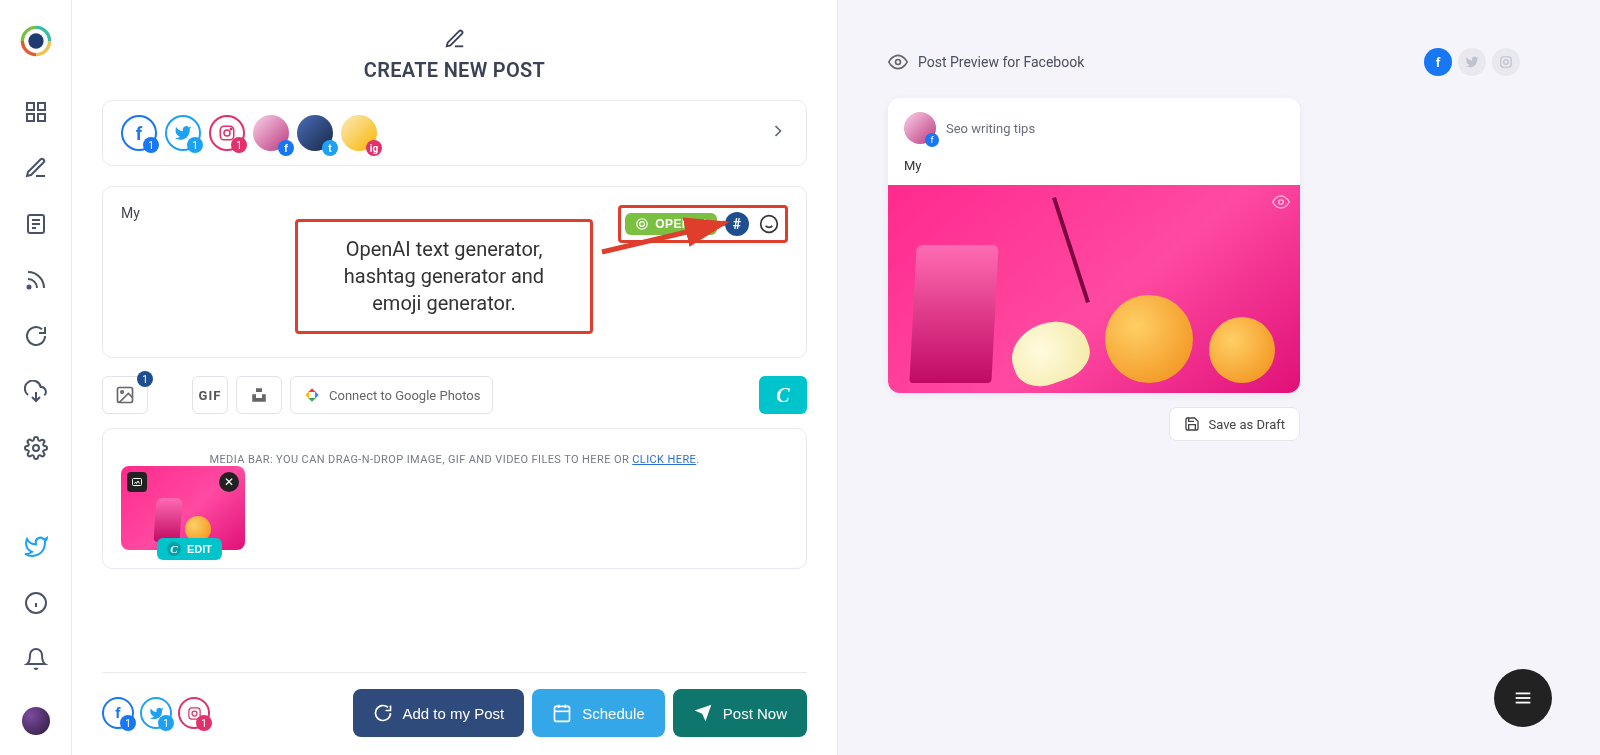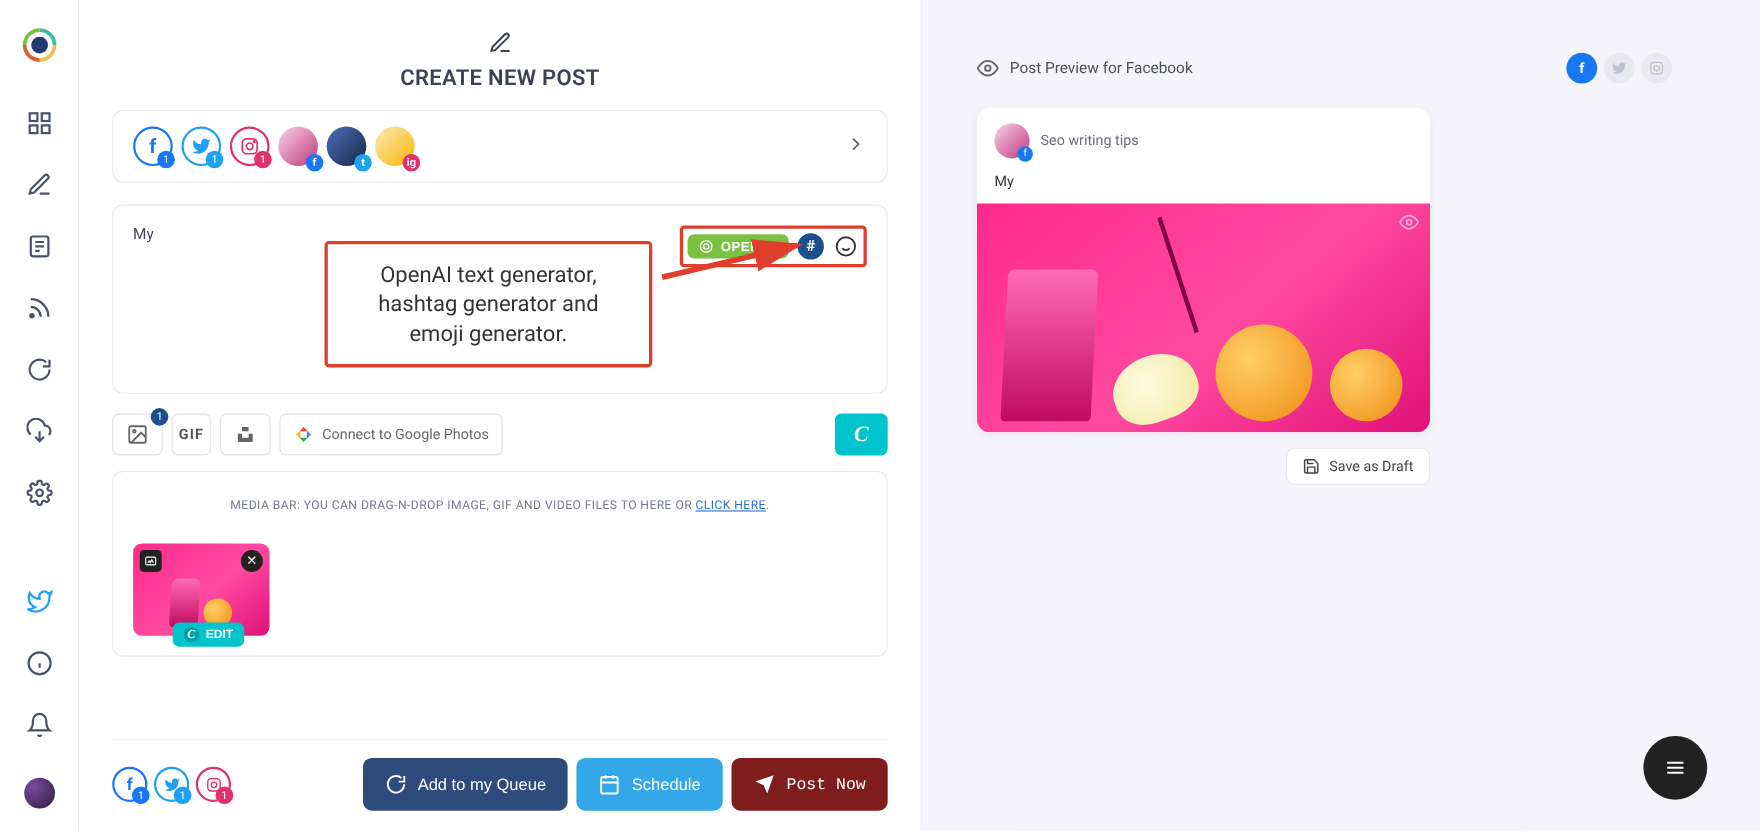--- a/index.html
+++ b/index.html
@@ -54,43 +54,43 @@
 .emoji-btn{width:24px;height:24px; display:flex; align-items:center; justify-content:center; font-size:18px; cursor:pointer; color:#333;}
 
 .callout-box{ position:absolute; left:192px; top:32px; border:3px solid #e03e2d; border-radius:4px; padding:14px 22px; background:#fff; text-align:center; font-size:20px; line-height:1.35; color:#333; width:298px;}
 .arrow{position:absolute; left:494px; top:30px; width:140px; height:40px;}
 .arrow svg{width:100%; height:100%;}
 
 .media-tools{display:flex; align-items:center; gap:8px; margin-top:18px;}
 .m-btn{border:1px solid #e1e2ea; border-radius:6px; height:38px; display:flex; align-items:center; justify-content:center; padding:0 12px; background:#fff; cursor:pointer; color:#666; font-size:13px;}
 .m-btn.img{position:relative; width:46px; justify-content:center;}
 .m-btn.img .cnt{position:absolute; top:-6px; right:-6px; width:16px;height:16px; border-radius:50%; background:#1d4e8f; color:#fff; font-size:10px; display:flex; align-items:center; justify-content:center;}
-.m-btn.gif{font-weight:700; letter-spacing:1px; width:36px; justify-content:center; color:#555;}
+.m-btn.gif{font-weight:700; letter-spacing:1px; width:36px; justify-content:center; color:#555;margin-left:36px;}
 .m-btn.uns{width:46px; justify-content:center;}
 .m-btn.gp{display:flex; gap:8px;}
 .canva-btn{margin-left:auto; width:48px; height:38px; border-radius:6px; background:#00c4cc; color:#fff; display:flex; align-items:center; justify-content:center; font-style:italic; font-weight:bold; font-size:20px; cursor:pointer; font-family: Georgia, serif;}
 
 .media-bar{margin-top:14px; padding:24px 18px 18px 18px;}
-.media-bar-text{text-align:center; font-size:11px; letter-spacing:.4px; color:#767a8a; margin-bottom:28px;}
+.media-bar-text{text-align:center; font-size:11px; letter-spacing:.4px; color:#767a8a; }
 .media-bar-text a{color:#2a6fd6; text-decoration:underline; cursor:pointer;}
 .thumb{ width:124px; height:84px; border-radius:8px; background:linear-gradient(140deg,#ff2a8d 0%, #ff4aa1 55%, #e01078 100%); position:relative; display:flex; align-items:center; justify-content:center;}
 .thumb .content{position:absolute; inset:0; display:flex; align-items:flex-end; justify-content:center; gap:4px; padding-bottom:8px;}
 .glass{width:26px;height:44px;border-radius:6px 6px 4px 4px; background:linear-gradient(180deg,#ff6bb3,#c00a62); transform:skewX(-4deg); position:relative;}
 .orange{width:26px;height:26px;border-radius:50%;background:radial-gradient(circle at 35% 35%, #ffcf66, #f08b14);}
 .thumb .del{position:absolute; top:6px; right:6px; width:20px;height:20px; border-radius:50%; background:#222; color:#fff; font-size:12px; display:flex; align-items:center; justify-content:center; cursor:pointer;}
 .thumb .tag{position:absolute; top:6px; left:6px; width:20px; height:20px; border-radius:4px; background:#222; color:#fff; font-size:10px; display:flex; align-items:center; justify-content:center;}
 .edit-chip{position:absolute; left:36px; bottom:-10px; background:#00c4cc; color:#fff; border:none; border-radius:6px; padding:4px 10px; font-size:11px; font-weight:700; display:flex; gap:6px; align-items:center; cursor:pointer;}
 .edit-chip .c{width:14px;height:14px;border-radius:50%;background:#00a2a8; font-style:italic; font-family:Georgia,serif; display:flex; align-items:center; justify-content:center;}
 
 .bottom-bar{ margin-top:auto; border-top:1px solid #e8e8ee; padding:16px 0 18px 0; display:flex; align-items:center; gap:8px;}
 .bottom-accounts{display:flex; gap:6px; margin-right:auto;}
 .btn{border:none; border-radius:8px; height:48px; padding:0 20px; color:#fff; font-size:15px; display:flex; align-items:center; gap:10px; cursor:pointer; font-weight:500;}
 .btn.queue{background:#2f4b7c;}
 .btn.schedule{background:#34a7e8;}
-.btn.postnow{background:#7f1d1d;font-family:Liberation Mono, monospace;}
+.btn.postnow{background:#0f766e;}
 .btn svg{width:20px;height:20px; stroke:#fff; fill:none; stroke-width:2;}
 .btn.postnow svg{fill:#fff; stroke:none;}
 
 
 .preview{ width:762px; background:#f5f4fb; padding:48px 80px 0 50px; position:relative;}
 .preview-head{display:flex; align-items:center; margin-bottom:22px;}
 .preview-head .eye{width:20px;height:20px; margin-right:10px; color:#666;}
 .preview-head .title{font-size:14px; color:#4b4f5c;}
 .net-btns{margin-left:auto; display:flex; gap:6px;}
 .net-btn{width:28px;height:28px;border-radius:50%;display:flex;align-items:center;justify-content:center; font-size:13px; font-weight:bold; cursor:pointer;}
@@ -355,21 +355,21 @@
               <circle cx="12" cy="12" r="4"></circle>
             </svg>
             <span class="acc-badge">1</span>
           </div>
       </div>
       <button class="btn queue">
           <svg viewBox="0 0 24 24">
             <path d="M21 12a9 9 0 11-3-6.7"></path>
             <polyline points="21 3 21 9 15 9"></polyline>
           </svg>
-          <span>Add to my Queue</span>
+          <span>Add to my Post</span>
         </button>
       <button class="btn schedule">
           <svg viewBox="0 0 24 24">
             <rect x="3" y="4" width="18" height="18" rx="2"></rect>
             <line x1="16" y1="2" x2="16" y2="6"></line>
             <line x1="8" y1="2" x2="8" y2="6"></line>
             <line x1="3" y1="10" x2="21" y2="10"></line>
           </svg>
           <span>Schedule</span>
         </button>

